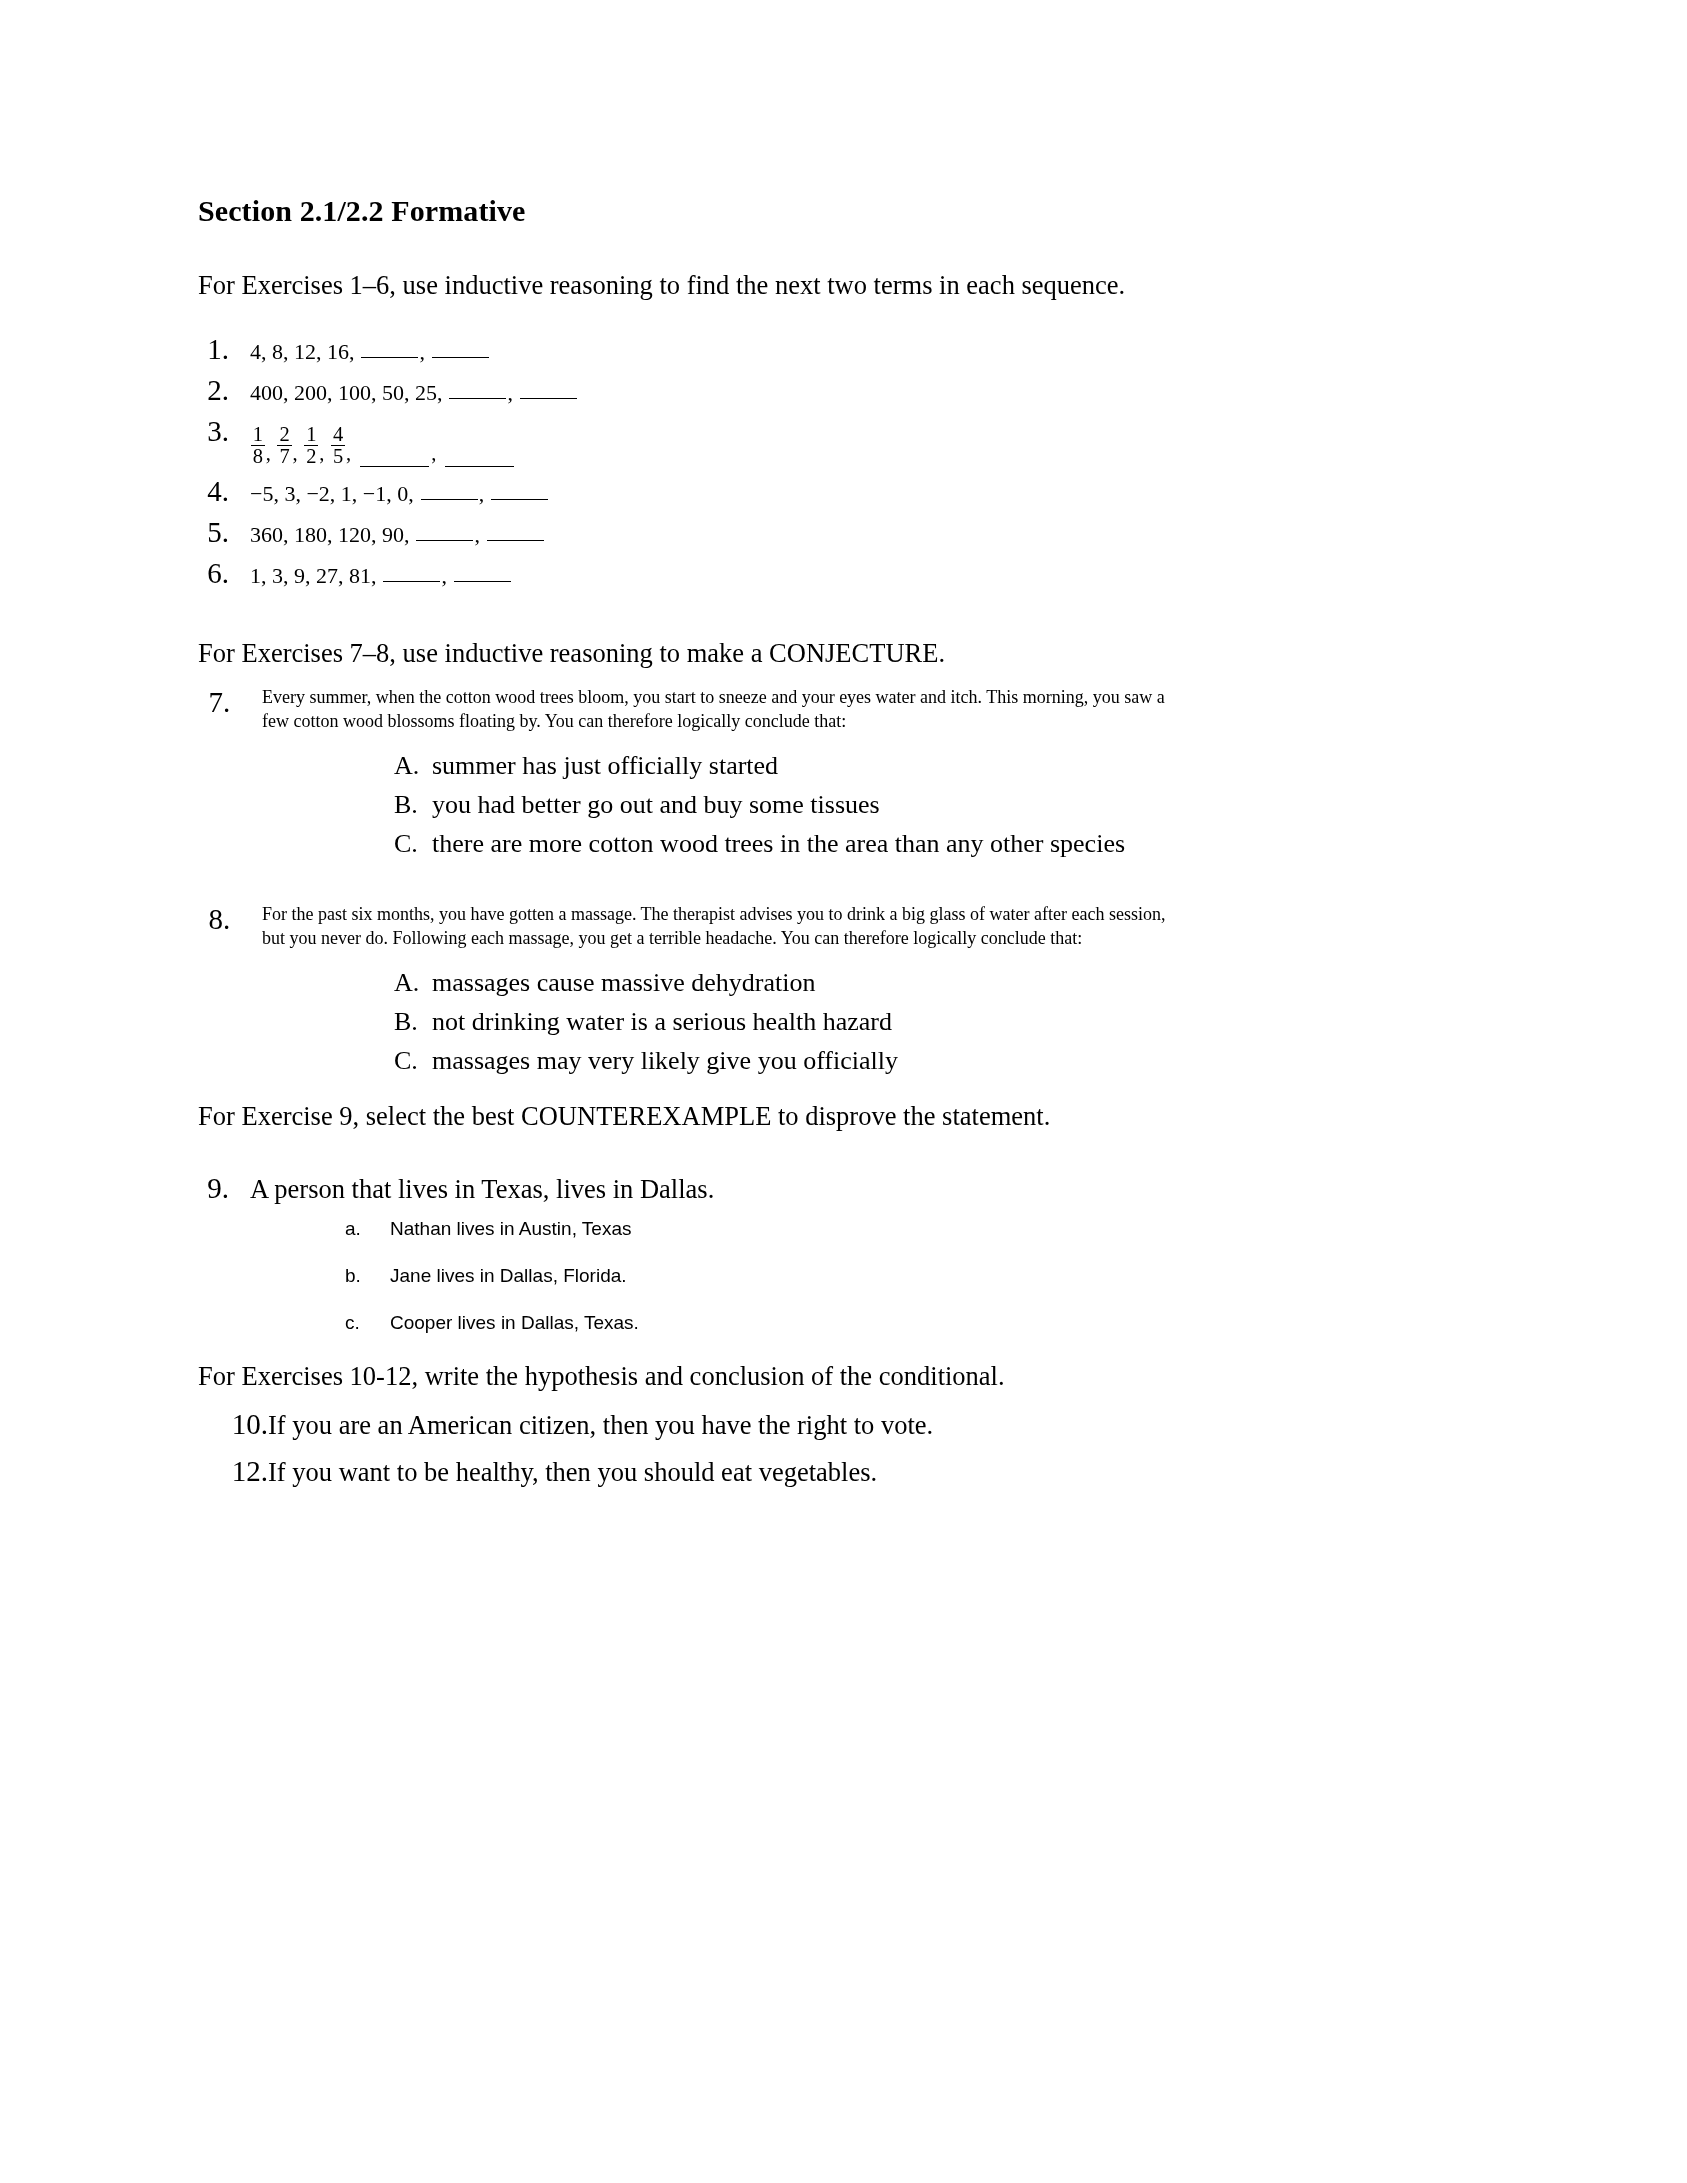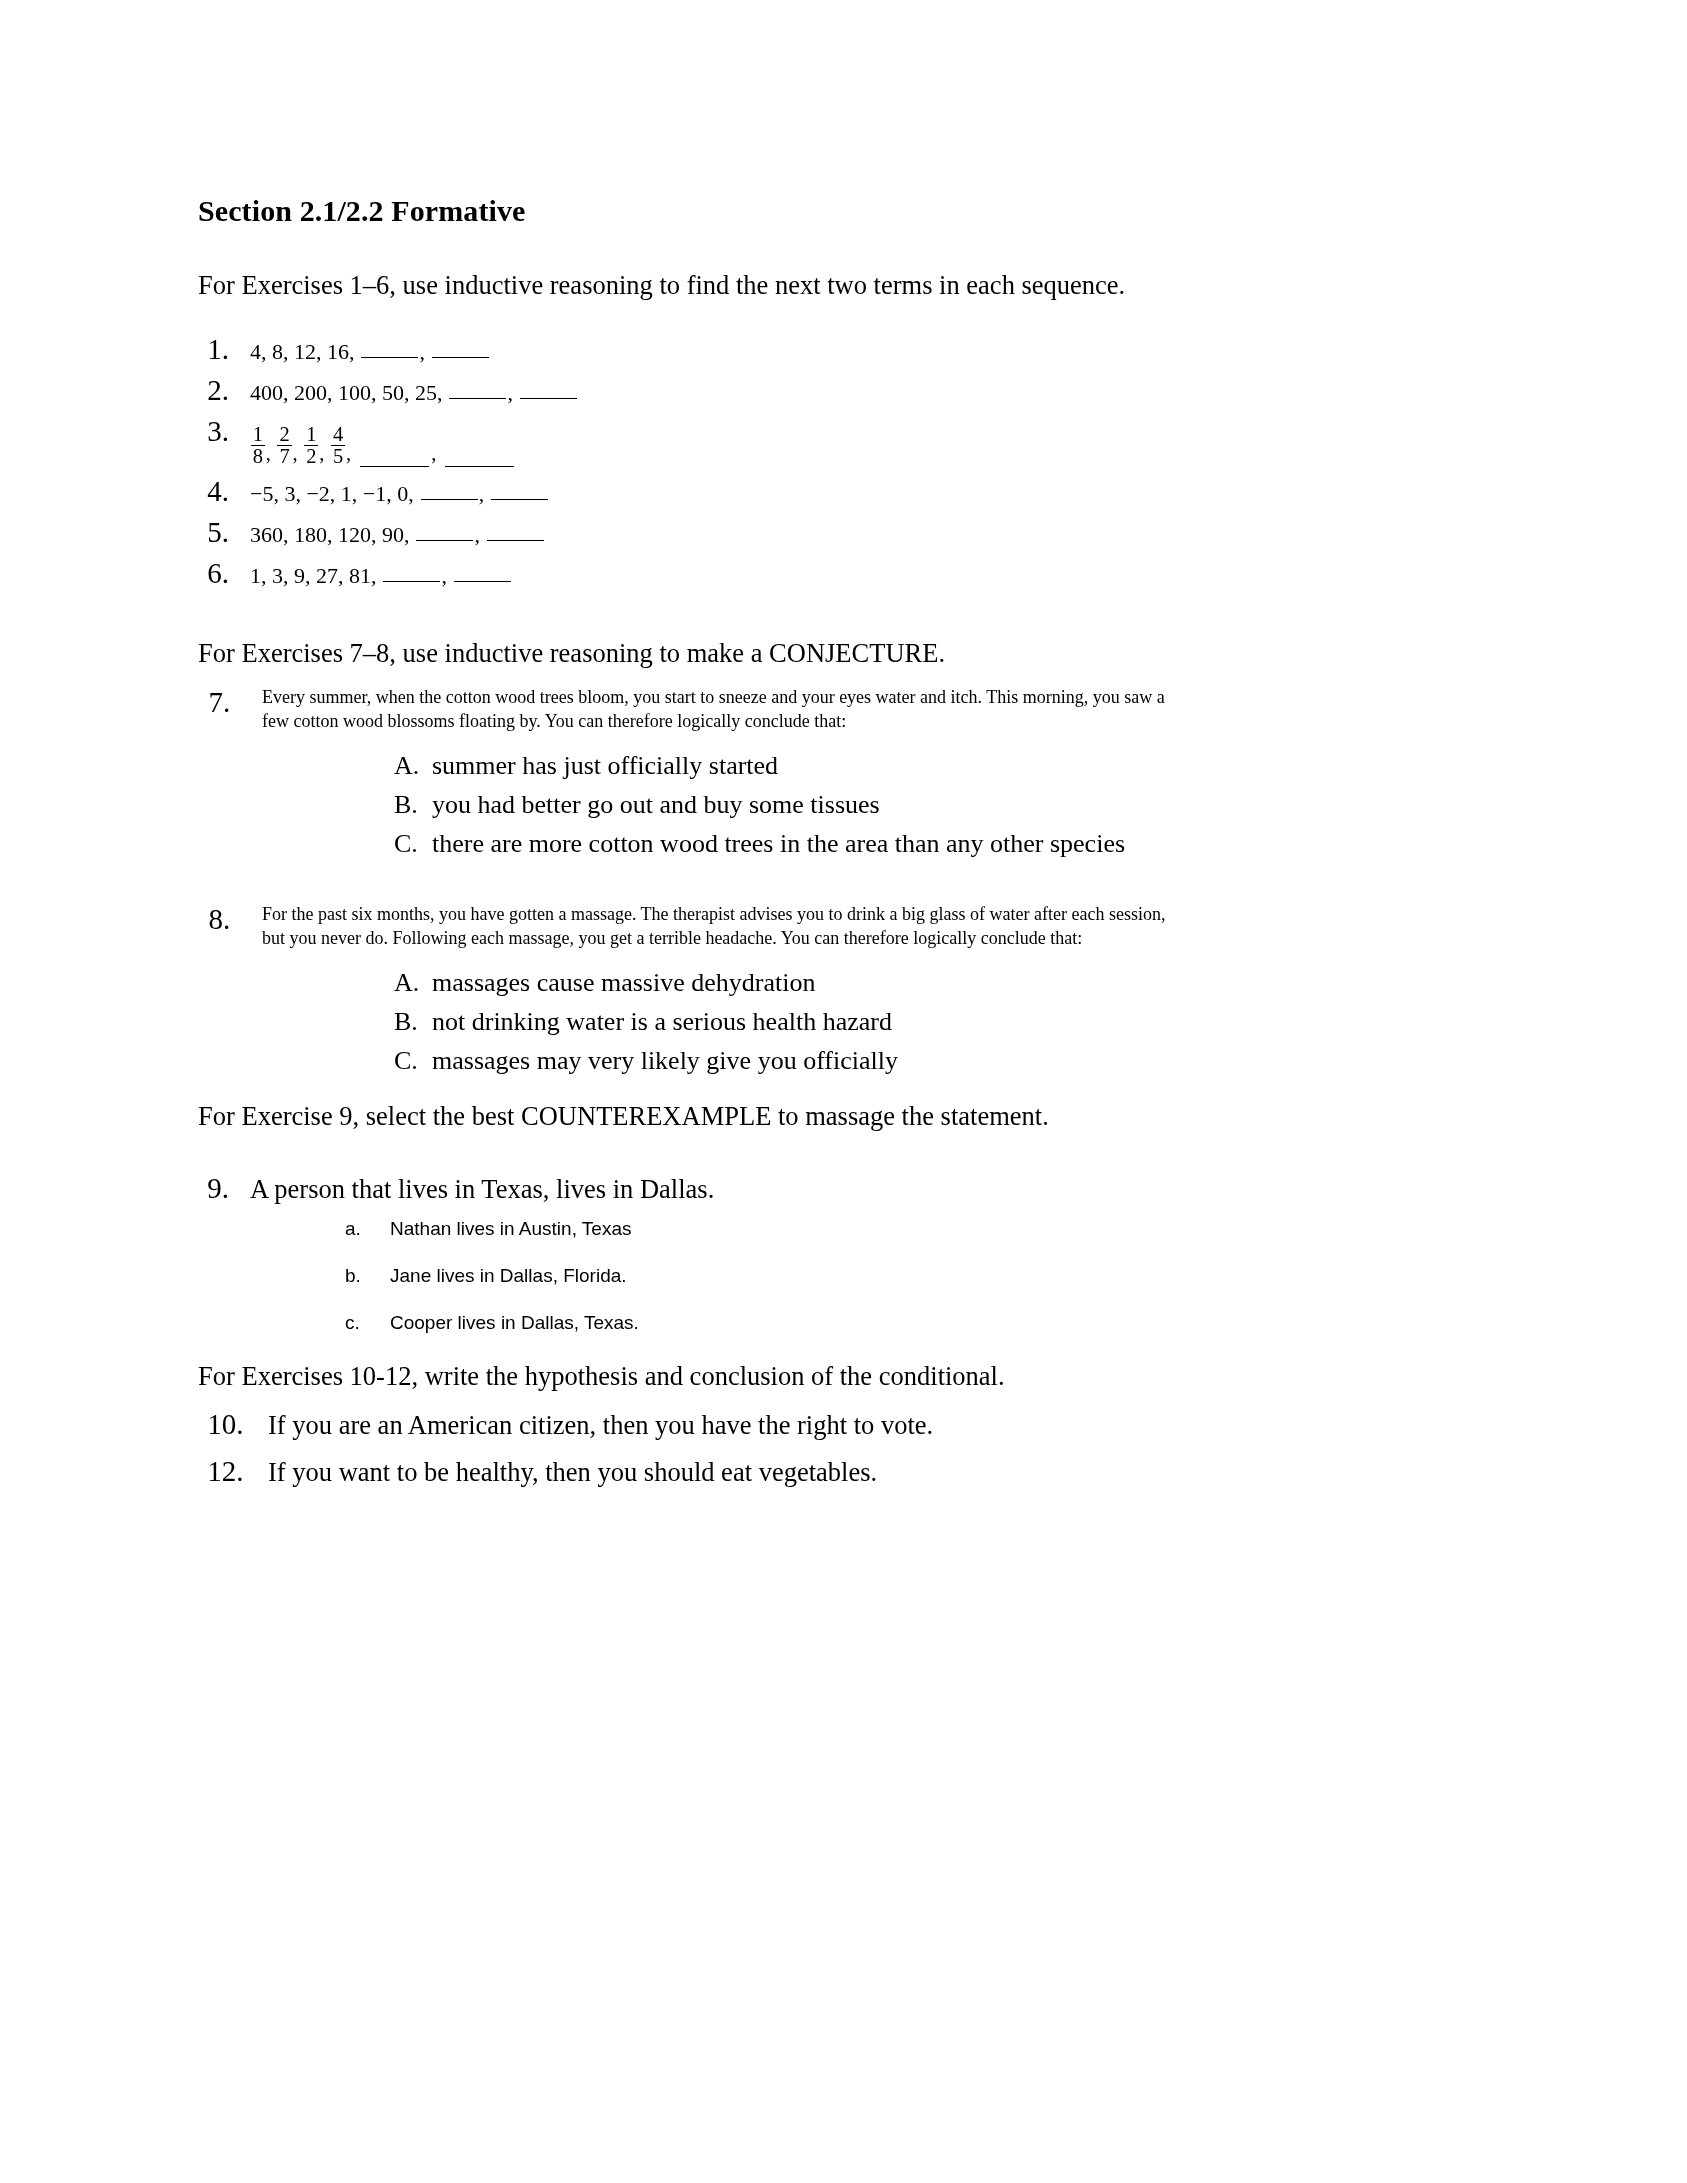--- a/index.html
+++ b/index.html
@@ -180,20 +180,21 @@
   .cond-item {
     display: flex;
     align-items: baseline;
     margin-bottom: 12px;
   }
   .cond-num {
     font-size: 29px;
     flex: 0 0 70px;
     padding-left: 9.3px;
     box-sizing: border-box;
+    text-align: right;
   }
   .cond-text {
     font-size: 26.5px;
     line-height: 1.3;
   }
 </style>
 </head>
 <body>
 
 <div class="page">
@@ -322,21 +323,21 @@
     </li>
     <li class="choice">
       <span class="choice-letter">C.</span>
       <span>massages may very likely give you officially</span>
     </li>
   </ul>
 
   <div class="spacer-26"></div>
 
   <p class="lead tight">
-    <span>For Exercise 9, select the best </span><span class="bold">COUNTEREXAMPLE</span><span> to massage the statement.</span>
+    <span>For Exercise 9, select the best </span><span class="bold">COUNTEREXAMPLE</span><span> to disprove the statement.</span>
   </p>
 
   <div class="q9-wrap">
     <div class="q9-head">
       <span class="q9-num">9.</span>
       <span class="q9-text">A person that lives in Texas, lives in Dallas.</span>
     </div>
     <ul class="q9-choices">
       <li class="q9-choice">
         <span class="q9-letter">a.</span>

